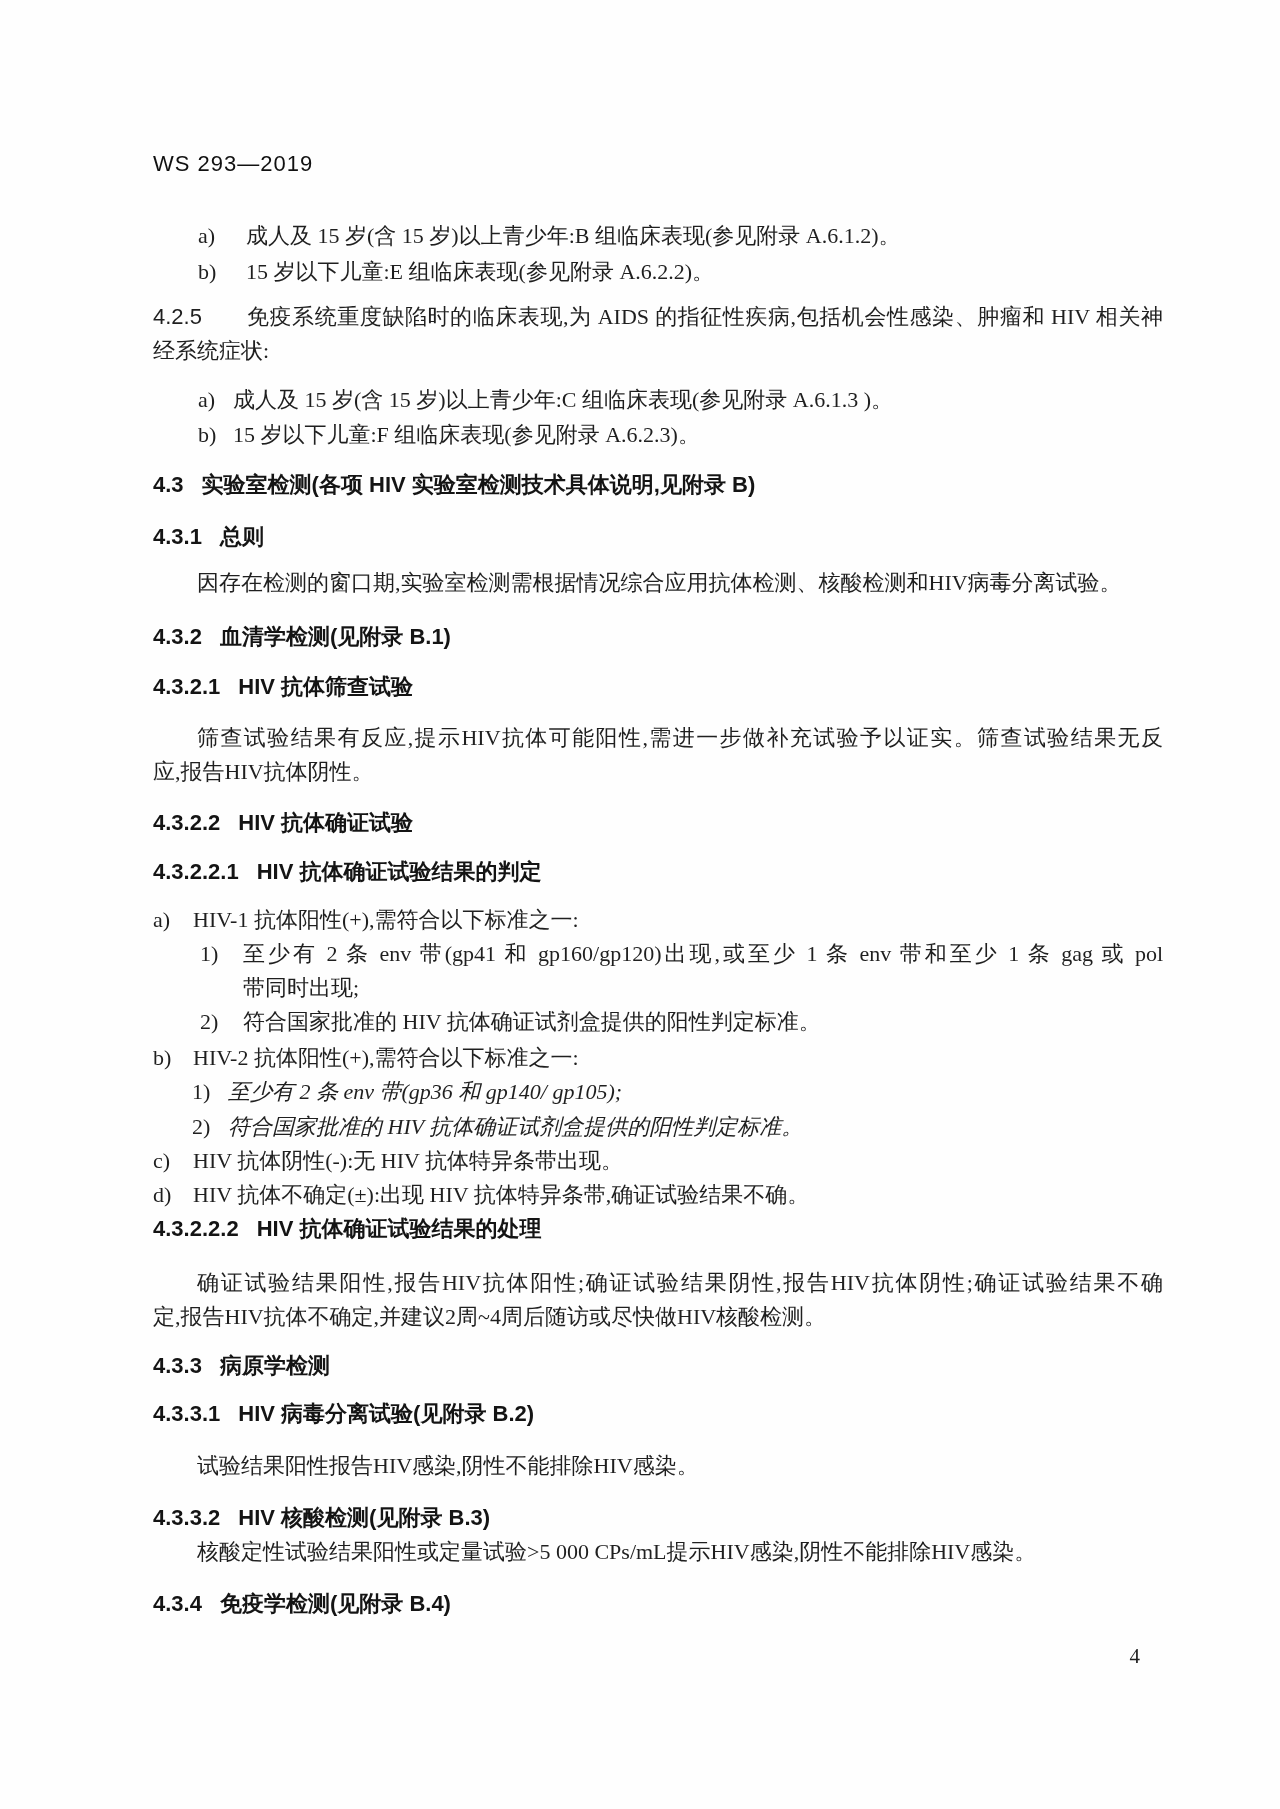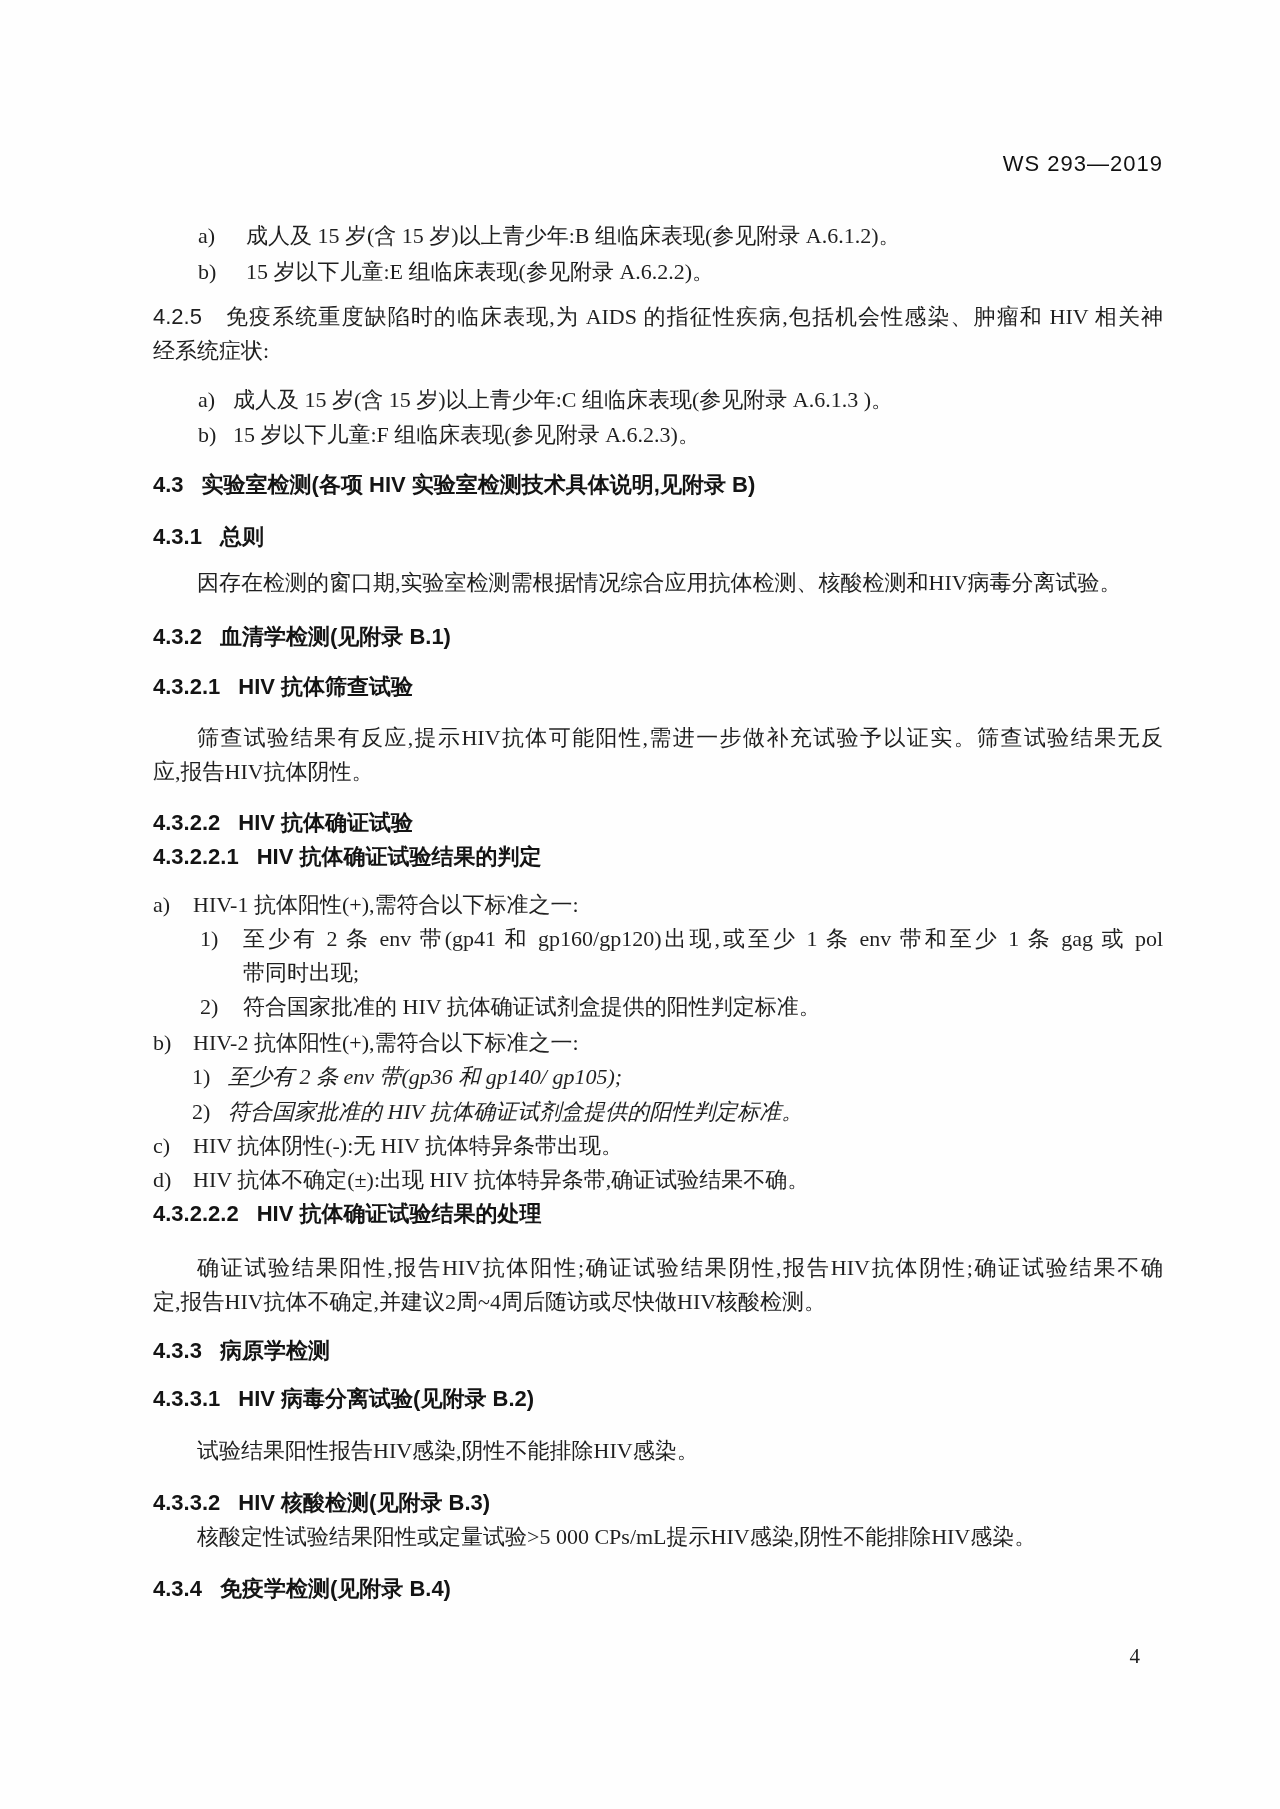--- a/index.html
+++ b/index.html
@@ -10,39 +10,38 @@
     background:#fefefe;
     box-sizing:border-box;
     padding:150px 117px 0 153px;
     font-family:"Liberation Serif","DejaVu Serif",serif;
     color:#1f1f1f;
     font-size:22px;
     line-height:34px;
     overflow:hidden;
   }
   .hdr{
-    text-align:right;
     font-family:"Liberation Sans","DejaVu Sans",sans-serif;
     font-size:22px;line-height:28px;
     letter-spacing:1px;
     color:#111;
   }
   .h{
     display:flex;
     font-family:"Liberation Sans","DejaVu Sans",sans-serif;
     font-weight:600;
     color:#141414;
   }
   .h .num{flex:0 0 auto;margin-right:18px;text-align:right;}
   .ln{min-height:34px;}
   .full{text-align:justify;text-align-last:justify;}
   .ind{text-indent:2em;}
   .para{width:100%;}
   .p45{width:100%;}
-  .p45 .row{display:flex;}
+  .p45 .row{display:flex;gap:21px;}
   .p45 .pnum{flex:0 0 auto;margin-right:24px;font-family:"Liberation Sans","DejaVu Sans",sans-serif;}
   .p45 .row .ln{flex:1 1 auto;}
   .lia{display:flex;margin-left:45px;}
   .lia .lab{flex:0 0 48px;}
   .lia.g2 .lab{flex:0 0 35px;}
   .li1{display:flex;}
   .li1 .lab{flex:0 0 40px;}
   .sub{display:flex;margin-left:47px;}
   .sub .slabel{flex:0 0 43px;}
   .sub .sbody{flex:1 1 auto;}
@@ -115,21 +114,21 @@
   <div class="para" style="margin-top:17px">
     <div class="ln full ind">筛查试验结果有反应,提示HIV抗体可能阳性,需进一步做补充试验予以证实。筛查试验结果无反</div>
     <div class="ln">应,报告HIV抗体阴性。</div>
   </div>
 
   <div class="h" style="margin-top:17px">
     <span class="num">4.3.2.2</span>
     <span class="tit">HIV 抗体确证试验</span>
   </div>
 
-  <div class="h" style="">
+  <div class="h" style="margin-top:15px">
     <span class="num">4.3.2.2.1</span>
     <span class="tit">HIV 抗体确证试验结果的判定</span>
   </div>
 
   <div class="li1" style="margin-top:14px">
     <span class="lab">a)</span>
     <span class="txt">HIV-1 抗体阳性(+),需符合以下标准之一:</span>
   </div>
 
   <div class="sub">

